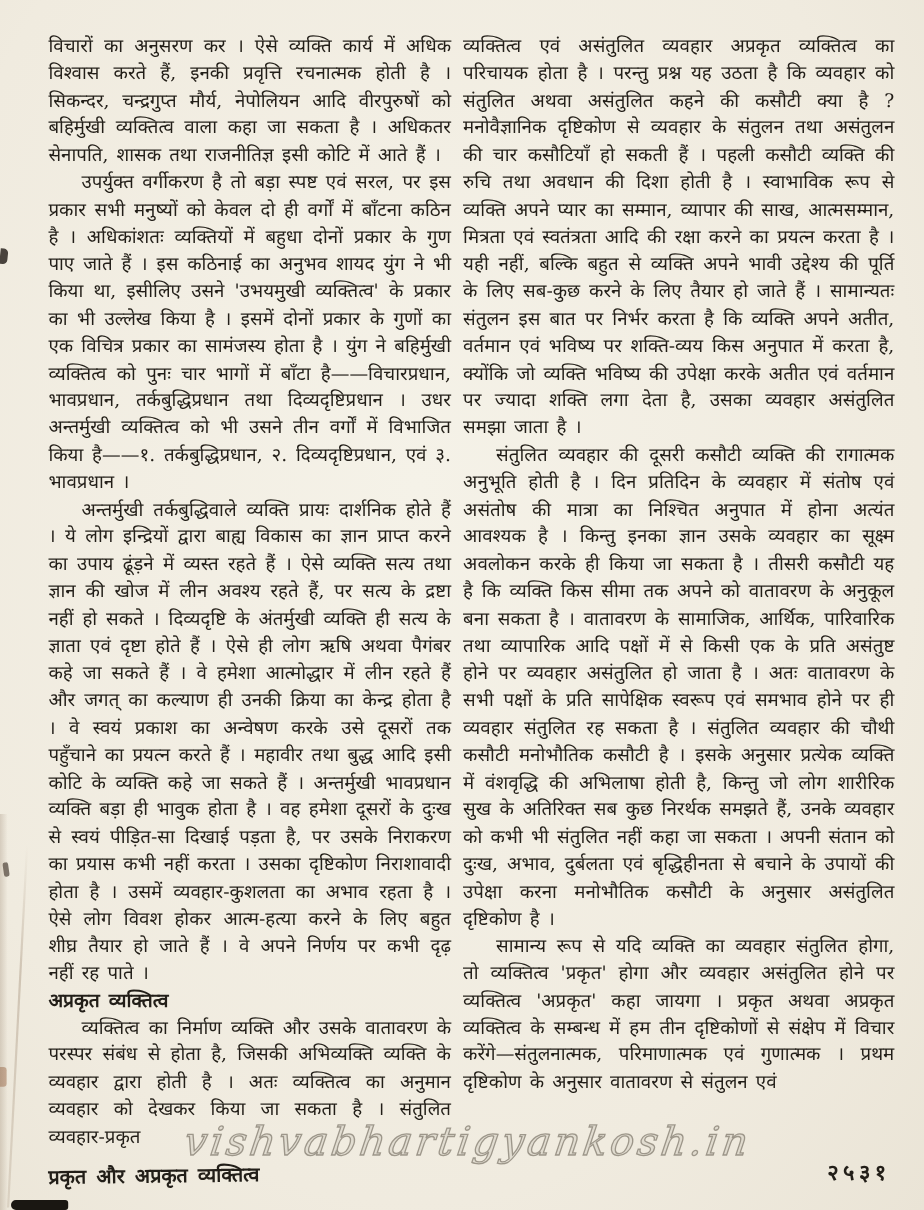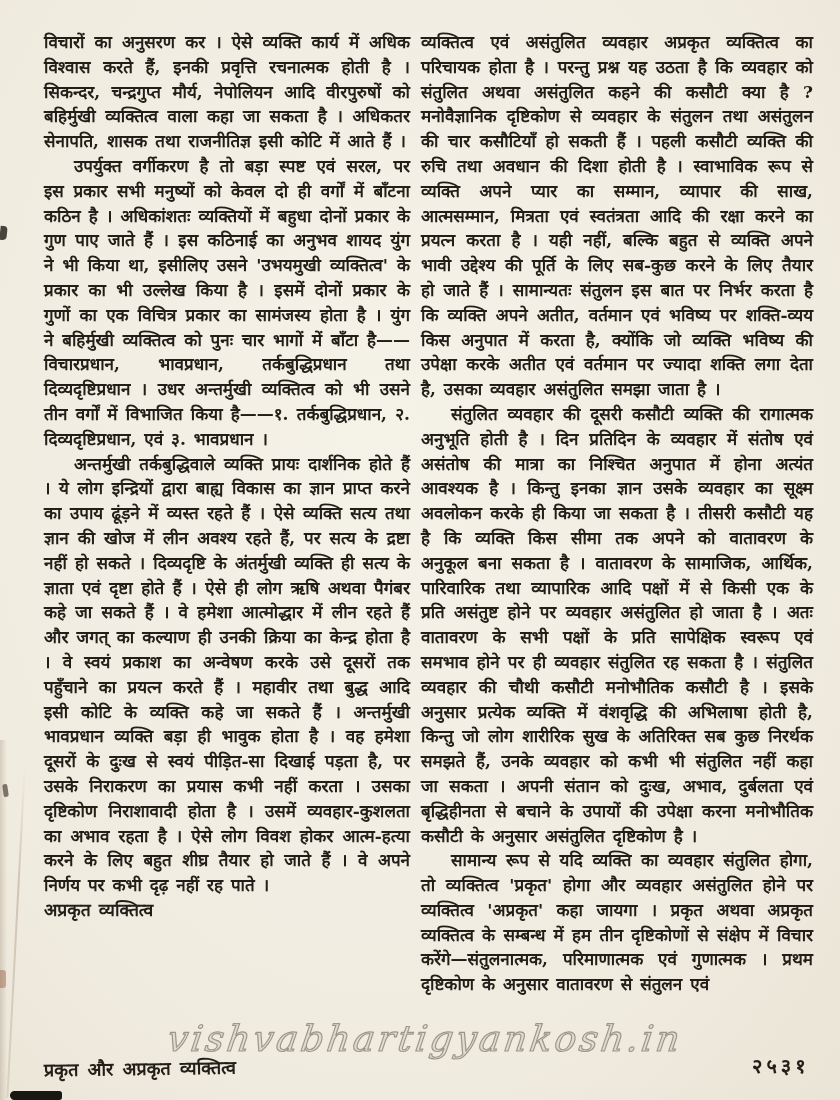--- a/index.html
+++ b/index.html
@@ -6,21 +6,21 @@
   .page{
     position:relative;
     width:840px;height:1100px;
     background:#f1ede2;
     background-image:radial-gradient(ellipse at 45% 40%, #f5f2e8 0%, #f0ebdf 70%, #eae4d6 100%);
     overflow:hidden;
     font-family:"DejaVu Serif","Liberation Serif",serif;
     color:#221e18;
   }
   .col{position:absolute;top:30px;text-align:justify;font-size:17px;line-height:24.8px;}
-  .col p{margin:0;padding:0;word-spacing:2px;font-weight:bold;}
+  .col p{margin:0;padding:0;word-spacing:2px;}
   .col-left{left:44px;width:366px;}
   .col-right{left:421px;width:392px;}
   .indent{text-indent:30px;}
   .section-heading{
     margin:26px 0 13px 0;
     text-align:left;
     font-weight:bold;
     font-size:17.5px;
     text-indent:0;
   }
@@ -71,20 +71,21 @@
 </head>
 <body>
 
 <div class="page">
 
   <div class="col col-left">
     <p>विचारों का अनुसरण कर । ऐसे व्यक्ति कार्य में अधिक विश्वास करते हैं, इनकी प्रवृत्ति रचनात्मक होती है । सिकन्दर, चन्द्रगुप्त मौर्य, नेपोलियन आदि वीरपुरुषों को बहिर्मुखी व्यक्तित्व वाला कहा जा सकता है । अधिकतर सेनापति, शासक तथा राजनीतिज्ञ इसी कोटि में आते हैं ।</p>
     <p class="indent">उपर्युक्त वर्गीकरण है तो बड़ा स्पष्ट एवं सरल, पर इस प्रकार सभी मनुष्यों को केवल दो ही वर्गों में बाँटना कठिन है । अधिकांशतः व्यक्तियों में बहुधा दोनों प्रकार के गुण पाए जाते हैं । इस कठिनाई का अनुभव शायद युंग ने भी किया था, इसीलिए उसने 'उभयमुखी व्यक्तित्व' के प्रकार का भी उल्लेख किया है । इसमें दोनों प्रकार के गुणों का एक विचित्र प्रकार का सामंजस्य होता है । युंग ने बहिर्मुखी व्यक्तित्व को पुनः चार भागों में बाँटा है——विचारप्रधान, भावप्रधान, तर्कबुद्धिप्रधान तथा दिव्यदृष्टिप्रधान । उधर अन्तर्मुखी व्यक्तित्व को भी उसने तीन वर्गों में विभाजित किया है——१. तर्कबुद्धिप्रधान, २. दिव्यदृष्टिप्रधान, एवं ३. भावप्रधान ।</p>
     <p class="indent">अन्तर्मुखी तर्कबुद्धिवाले व्यक्ति प्रायः दार्शनिक होते हैं । ये लोग इन्द्रियों द्वारा बाह्य विकास का ज्ञान प्राप्त करने का उपाय ढूंड़ने में व्यस्त रहते हैं । ऐसे व्यक्ति सत्य तथा ज्ञान की खोज में लीन अवश्य रहते हैं, पर सत्य के द्रष्टा नहीं हो सकते । दिव्यदृष्टि के अंतर्मुखी व्यक्ति ही सत्य के ज्ञाता एवं दृष्टा होते हैं । ऐसे ही लोग ऋषि अथवा पैगंबर कहे जा सकते हैं । वे हमेशा आत्मोद्धार में लीन रहते हैं और जगत् का कल्याण ही उनकी क्रिया का केन्द्र होता है । वे स्वयं प्रकाश का अन्वेषण करके उसे दूसरों तक पहुँचाने का प्रयत्न करते हैं । महावीर तथा बुद्ध आदि इसी कोटि के व्यक्ति कहे जा सकते हैं । अन्तर्मुखी भावप्रधान व्यक्ति बड़ा ही भावुक होता है । वह हमेशा दूसरों के दुःख से स्वयं पीड़ित-सा दिखाई पड़ता है, पर उसके निराकरण का प्रयास कभी नहीं करता । उसका दृष्टिकोण निराशावादी होता है । उसमें व्यवहार-कुशलता का अभाव रहता है । ऐसे लोग विवश होकर आत्म-हत्या करने के लिए बहुत शीघ्र तैयार हो जाते हैं । वे अपने निर्णय पर कभी दृढ़ नहीं रह पाते ।</p>
     <p class="section-heading">अप्रकृत व्यक्तित्व</p>
+    <p class="indent">व्यक्तित्व का निर्माण व्यक्ति और उसके वातावरण के परस्पर संबंध से होता है, जिसकी अभिव्यक्ति व्यक्ति के व्यवहार द्वारा होती है । अतः व्यक्तित्व का अनुमान व्यवहार को देखकर किया जा सकता है । संतुलित व्यवहार-प्रकृत</p>
   </div>
 
   <div class="col col-right">
     <p>व्यक्तित्व एवं असंतुलित व्यवहार अप्रकृत व्यक्तित्व का परिचायक होता है । परन्तु प्रश्न यह उठता है कि व्यवहार को संतुलित अथवा असंतुलित कहने की कसौटी क्या है ? मनोवैज्ञानिक दृष्टिकोण से व्यवहार के संतुलन तथा असंतुलन की चार कसौटियाँ हो सकती हैं । पहली कसौटी व्यक्ति की रुचि तथा अवधान की दिशा होती है । स्वाभाविक रूप से व्यक्ति अपने प्यार का सम्मान, व्यापार की साख, आत्मसम्मान, मित्रता एवं स्वतंत्रता आदि की रक्षा करने का प्रयत्न करता है । यही नहीं, बल्कि बहुत से व्यक्ति अपने भावी उद्देश्य की पूर्ति के लिए सब-कुछ करने के लिए तैयार हो जाते हैं । सामान्यतः संतुलन इस बात पर निर्भर करता है कि व्यक्ति अपने अतीत, वर्तमान एवं भविष्य पर शक्ति-व्यय किस अनुपात में करता है, क्योंकि जो व्यक्ति भविष्य की उपेक्षा करके अतीत एवं वर्तमान पर ज्यादा शक्ति लगा देता है, उसका व्यवहार असंतुलित समझा जाता है ।</p>
     <p class="indent">संतुलित व्यवहार की दूसरी कसौटी व्यक्ति की रागात्मक अनुभूति होती है । दिन प्रतिदिन के व्यवहार में संतोष एवं असंतोष की मात्रा का निश्चित अनुपात में होना अत्यंत आवश्यक है । किन्तु इनका ज्ञान उसके व्यवहार का सूक्ष्म अवलोकन करके ही किया जा सकता है । तीसरी कसौटी यह है कि व्यक्ति किस सीमा तक अपने को वातावरण के अनुकूल बना सकता है । वातावरण के सामाजिक, आर्थिक, पारिवारिक तथा व्यापारिक आदि पक्षों में से किसी एक के प्रति असंतुष्ट होने पर व्यवहार असंतुलित हो जाता है । अतः वातावरण के सभी पक्षों के प्रति सापेक्षिक स्वरूप एवं समभाव होने पर ही व्यवहार संतुलित रह सकता है । संतुलित व्यवहार की चौथी कसौटी मनोभौतिक कसौटी है । इसके अनुसार प्रत्येक व्यक्ति में वंशवृद्धि की अभिलाषा होती है, किन्तु जो लोग शारीरिक सुख के अतिरिक्त सब कुछ निरर्थक समझते हैं, उनके व्यवहार को कभी भी संतुलित नहीं कहा जा सकता । अपनी संतान को दुःख, अभाव, दुर्बलता एवं बृद्धिहीनता से बचाने के उपायों की उपेक्षा करना मनोभौतिक कसौटी के अनुसार असंतुलित दृष्टिकोण है ।</p>
     <p class="indent">सामान्य रूप से यदि व्यक्ति का व्यवहार संतुलित होगा, तो व्यक्तित्व 'प्रकृत' होगा और व्यवहार असंतुलित होने पर व्यक्तित्व 'अप्रकृत' कहा जायगा । प्रकृत अथवा अप्रकृत व्यक्तित्व के सम्बन्ध में हम तीन दृष्टिकोणों से संक्षेप में विचार करेंगे—संतुलनात्मक, परिमाणात्मक एवं गुणात्मक । प्रथम दृष्टिकोण के अनुसार वातावरण से संतुलन एवं</p>
   </div>
 
   <div class="watermark">vishvabhartigyankosh.in</div>
 

